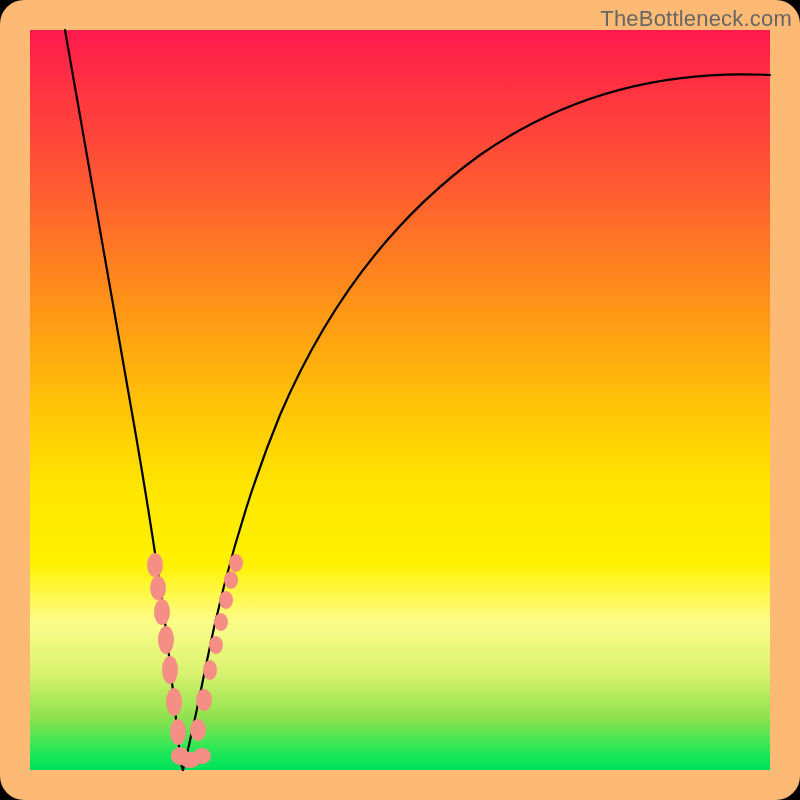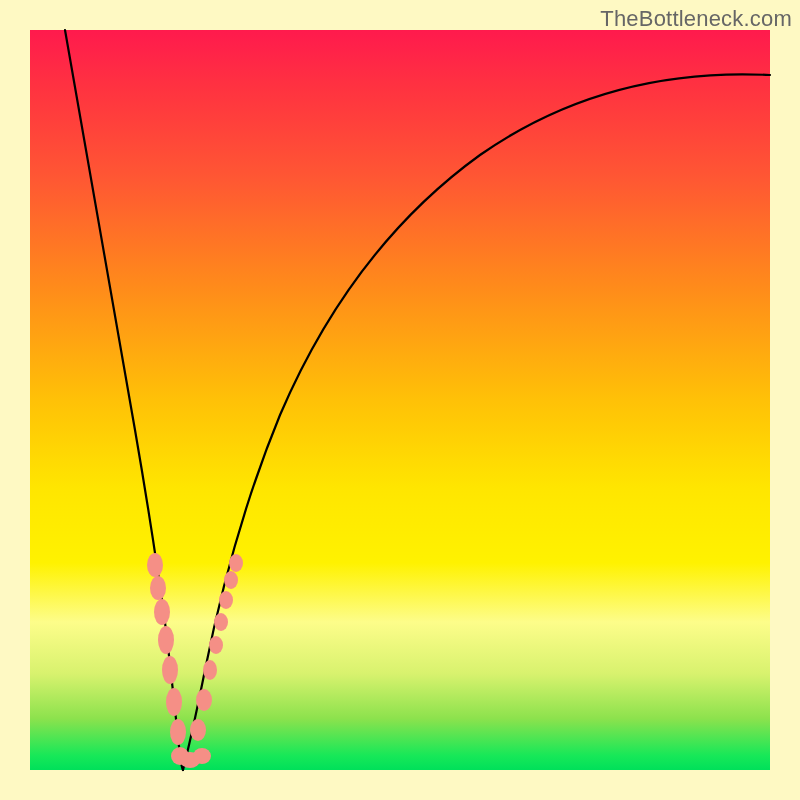--- a/index.html
+++ b/index.html
@@ -8,21 +8,22 @@
     width: 800px;
     height: 800px;
     overflow: hidden;
     background: #000;
     font-family: Arial, Helvetica, sans-serif;
   }
   .frame {
     position: relative;
     width: 800px;
     height: 800px;
-    background: #fef9c3;
+    background: #fdba74;
+    border-radius: 24px;
   }
   .plot-area {
     position: absolute;
     left: 30px;
     top: 30px;
     width: 740px;
     height: 740px;
     background: linear-gradient(
       to bottom,
       #ff1a4d 0%,

